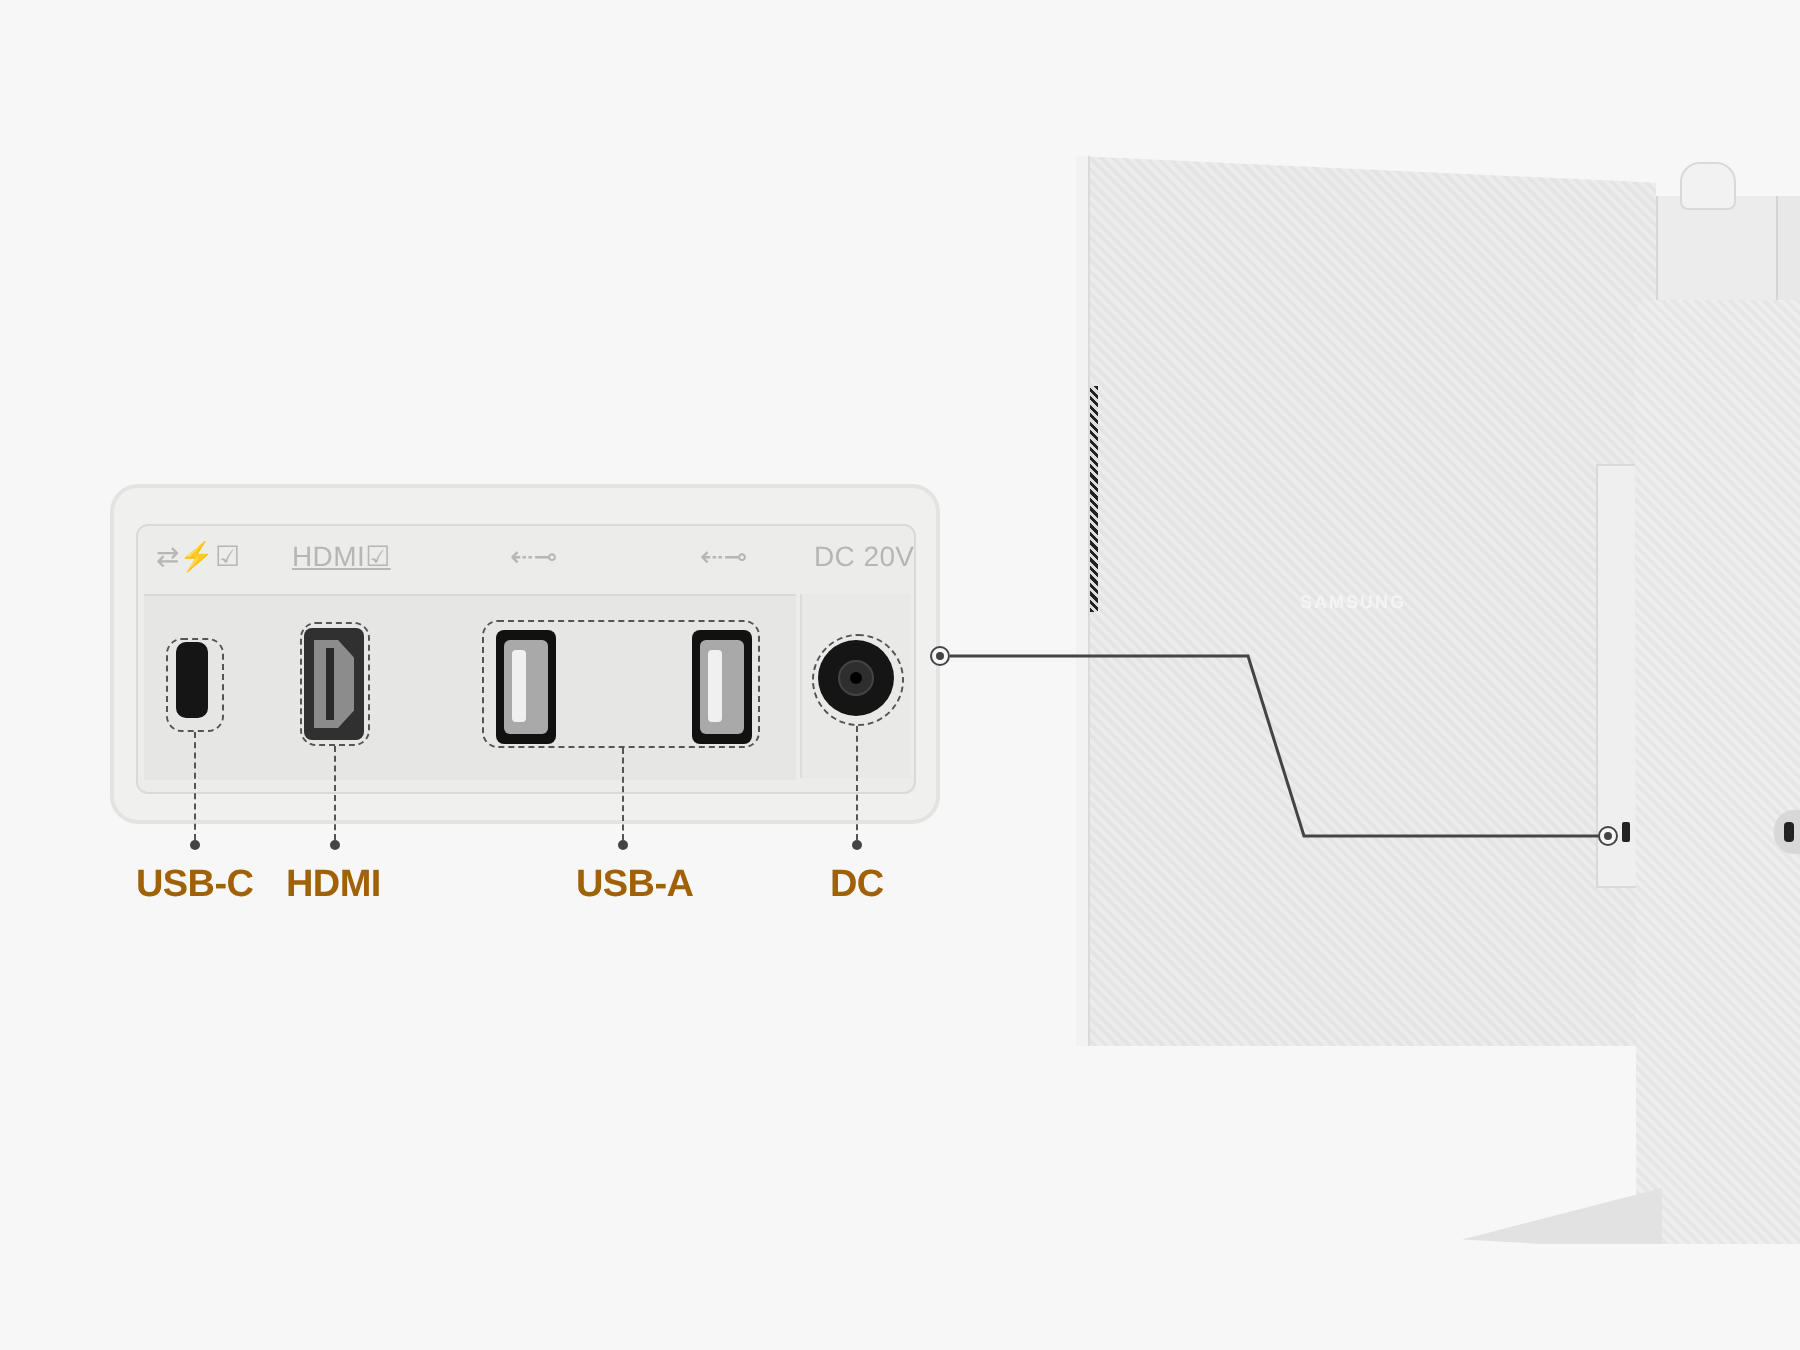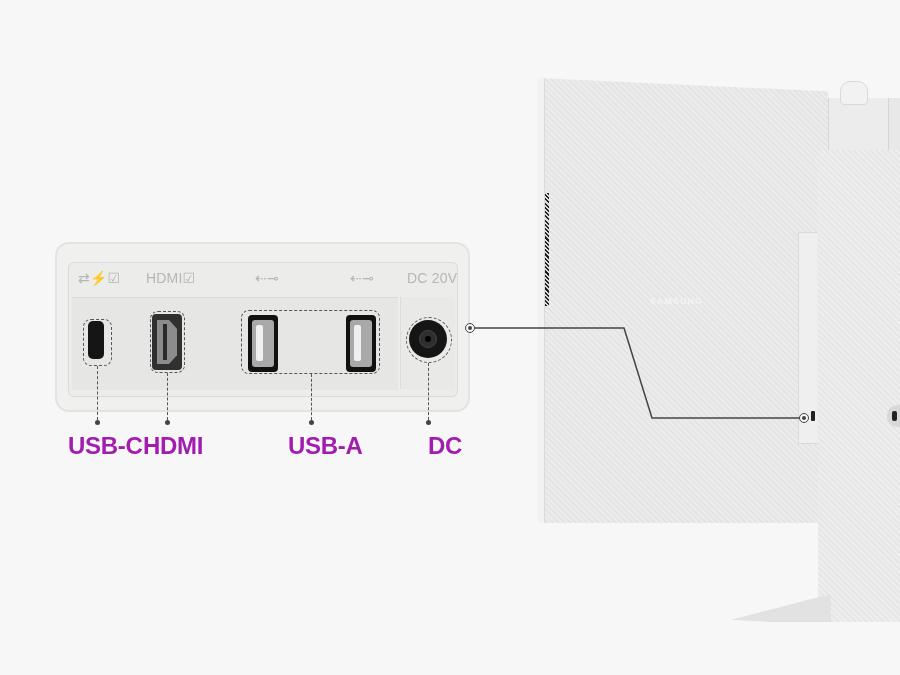--- a/index.html
+++ b/index.html
@@ -7,21 +7,21 @@
   .abs { position:absolute; }
   
   .panel-outer { left:55px; top:242px; width:415px; height:170px; background:#f0f0ee; border:2px solid #e3e3e1; border-radius:14px; box-sizing:border-box; }
   .panel-inner { left:68px; top:262px; width:390px; height:135px; background:#ececea; border:1.5px solid #dadad8; border-radius:6px; box-sizing:border-box; }
   .port-bay { left:72px; top:297px; width:326px; height:92px; background:#e6e6e4; border-top:1px solid #d9d9d7; }
   .dc-bay { left:400px; top:297px; width:54px; height:92px; background:#e9e9e7; border-left:1px solid #dcdcda; }
   .glyph { top:270px; color:#b6b6b4; font-size:14px; letter-spacing:0.2px; }
   .dash { border:1.5px dashed #555; border-radius:8px; box-sizing:border-box; }
   .vline { border-left:1.5px dashed #555; width:0; }
   .dot { width:5px; height:5px; border-radius:50%; background:#444; }
-  .label { top:432px; font-weight:bold; font-size:24px; color:#a21caf; letter-spacing:-0.3px; }
+  .label { top:432px; font-weight:bold; font-size:19px; color:#a16207; letter-spacing:-0.3px; }
   .usbc { left:88px; top:321px; width:16px; height:38px; background:#151515; border-radius:5px; }
   .hdmi { left:152px; top:314px; width:30px; height:56px; background:#303030; border-radius:4px; }
   .hdmi-in { left:157px; top:320px; width:20px; height:44px; background:#8c8c8c; clip-path:polygon(0 0,60% 0,100% 20%,100% 80%,60% 100%,0 100%); }
   .hdmi-slot { left:163px; top:324px; width:4px; height:36px; background:#2a2a2a; }
   .usba { width:30px; height:57px; background:#111; border-radius:4px; }
   .usba-in { width:22px; height:47px; background:#a9a9a9; border-radius:3px; }
   .usba-tongue { width:7px; height:36px; background:#f0f0f0; border-radius:2px; }
   .dc-jack { left:409px; top:320px; width:38px; height:38px; border-radius:50%; background:#151515; }
   .dc-ring { left:419px; top:330px; width:18px; height:18px; border-radius:50%; background:#2e2e2e; border:1px solid #444; box-sizing:border-box; }
   .dc-pin { left:425px; top:336px; width:6px; height:6px; border-radius:50%; background:#000; }
@@ -44,21 +44,21 @@
 </style>
 </head>
 <body>
 
 <div class="abs panel-outer"></div>
 <div class="abs panel-inner"></div>
 <div class="abs port-bay"></div>
 <div class="abs dc-bay"></div>
 
 <span class="abs glyph" style="left:78px;">⇄⚡☑</span>
-<span class="abs glyph" style="left:146px;">HDMI☑</span>
+<span class="abs glyph" style="left:146px;text-decoration:underline;">HDMI☑</span>
 <span class="abs glyph" style="left:255px;">⇠⊸</span>
 <span class="abs glyph" style="left:350px;">⇠⊸</span>
 <span class="abs glyph" style="left:407px;">DC 20V</span>
 
 <div class="abs dash" style="left:83px;top:319px;width:29px;height:47px;"></div>
 <div class="abs usbc"></div>
 
 <div class="abs dash" style="left:150px;top:311px;width:35px;height:62px;"></div>
 <div class="abs hdmi"></div>
 <div class="abs hdmi-in"></div>
@@ -82,21 +82,21 @@
 <div class="abs vline" style="left:167px;top:373px;height:47px;"></div>
 <div class="abs dot" style="left:165px;top:420px;"></div>
 <div class="abs vline" style="left:311px;top:374px;height:46px;"></div>
 <div class="abs dot" style="left:309px;top:420px;"></div>
 <div class="abs vline" style="left:428px;top:363px;height:57px;"></div>
 <div class="abs dot" style="left:426px;top:420px;"></div>
 
 <span class="abs label" style="left:68px;">USB-C</span>
 <span class="abs label" style="left:143px;">HDMI</span>
 <span class="abs label" style="left:288px;">USB-A</span>
-<span class="abs label" style="left:428px;">DC</span>
+<span class="abs label" style="left:415px;">DC</span>
 
 <div class="abs monitor-back"></div>
 <div class="abs monitor-edge"></div>
 <div class="abs vent"></div>
 <span class="abs brand">SAMSUNG</span>
 <div class="abs stand-top"></div>
 <div class="abs stand-top2"></div>
 <div class="abs camera"></div>
 <div class="abs bracket"></div>
 <div class="abs usbc-mini"></div>

